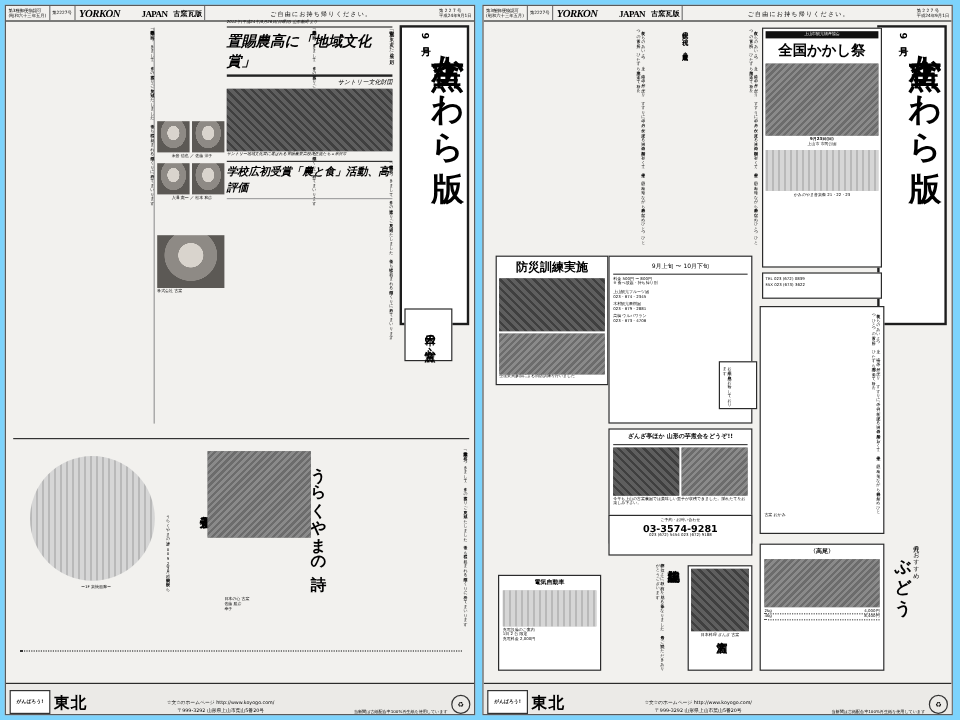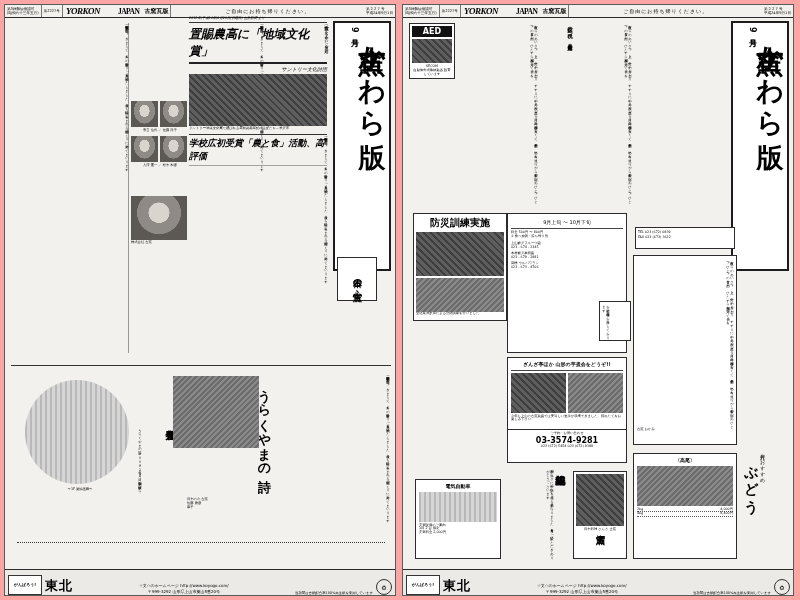--- a/index.html
+++ b/index.html
@@ -6,21 +6,21 @@
   html, body {
     margin: 0; padding: 0;
     width: 800px; height: 600px;
     background: #9a9a9a;
     font-family: "DejaVu Sans", sans-serif;
     overflow: hidden;
   }
   .page {
     position: relative;
     width: 800px; height: 600px;
-    background: #fca5a5;
+    background: #7dd3fc;
   }
   .sheet {
     position: absolute;
     top: 4px;
     width: 392px; height: 592px;
     background: #f2f1ee;
     border: 1px solid #5a5a5a;
     overflow: hidden;
   }
   .sheet.left { left: 4px; }
@@ -292,38 +292,42 @@
         <span>第 2 2 7 号</span>
         <span>平成24年9月1日</span>
       </div>
     </div>
 
     <div class="nameplate" style="right:4px; height:250px; width:58px;">
       <div class="big">古窯かわら版</div>
       <div class="issue">9月号</div>
     </div>
 
-    <div class="box" style="position:absolute; left:6px; top:18px; width:46px; height:56px; padding:2px; text-align:center;">
-      <div class="hl" style="font-size:8px; font-weight:bold; padding:1px 0;">
-        <span>AED</span>
-      </div>
-      <div class="photo dark" style="width:100%;height:24px;margin:2px 0;"></div>
-      <div class="xtiny">SECOM</div>
-      <div class="xtiny">自動体外式除細動器 設置しています</div>
-    </div>
 
     <div class="vert sm" style="position:absolute; left:136px; top:18px; width:34px; height:86px; font-weight:bold;">伝統の現代へ 古窯・長月庵</div>
 
     <div class="vert xtiny" style="position:absolute; left:56px; top:18px; width:78px; height:180px;">
       <span>良夜からのあいさつ　上り、十分に千の月が上がり、すすりに千の月の夜が見上げる月は今日の居場所が寂しくて、三十年来の、思い出を辿りながら素朴の届かぬひとつひとつの置き所に、ひたすら感謝を添えて祈りを。</span>
     </div>
     <div class="vert xtiny" style="position:absolute; left:172px; top:18px; width:56px; height:180px;">
       <span>良夜からのあいさつ　上り、十分に千の月が上がり、すすりに千の月の夜が見上げる月は今日の居場所が寂しくて、三十年来の、思い出を辿りながら素朴の届かぬひとつひとつの置き所に、ひたすら感謝を添えて祈りを。</span>
     </div>
 
+    <div class="box" style="position:absolute; left:232px; top:18px; width:100px; height:200px; padding:2px;">
+      <div class="hl xtiny" style="text-align:center; padding:1px;">上山市観光物産協会</div>
+      <div style="font-family:'DejaVu Serif',serif; font-weight:bold; font-size:12px; text-align:center; margin:2px 0;">全国かかし祭</div>
+      <div class="photo" style="width:100%;height:60px;"></div>
+      <div class="xtiny" style="text-align:center; margin-top:2px; font-weight:bold;">9月23日(日)</div>
+      <div class="xtiny" style="text-align:center;">上山市 市民公園</div>
+      <div class="photo light" style="width:100%;height:34px;margin-top:2px;"></div>
+      <div class="xtiny" style="text-align:center; margin-top:2px;">
+        <span>かみのやま音楽祭</span>
+        <span>21・22・23</span>
+      </div>
+    </div>
 
     <div class="box xtiny" style="position:absolute; left:232px; top:222px; width:100px; height:22px; padding:2px; line-height:1.4;">
       <div>TEL 023 (672) 0839</div>
       <div>FAX 023 (673) 3622</div>
     </div>
 
     <div class="box" style="position:absolute; left:10px; top:208px; width:94px; height:108px; padding:2px;">
       <div style="font-family:'DejaVu Serif',serif; font-weight:bold; font-size:10px; text-align:center;">防災訓練実施</div>
       <div class="photo dark" style="width:100%;height:44px;margin:2px 0;"></div>
       <div class="photo" style="width:100%;height:34px;"></div>

